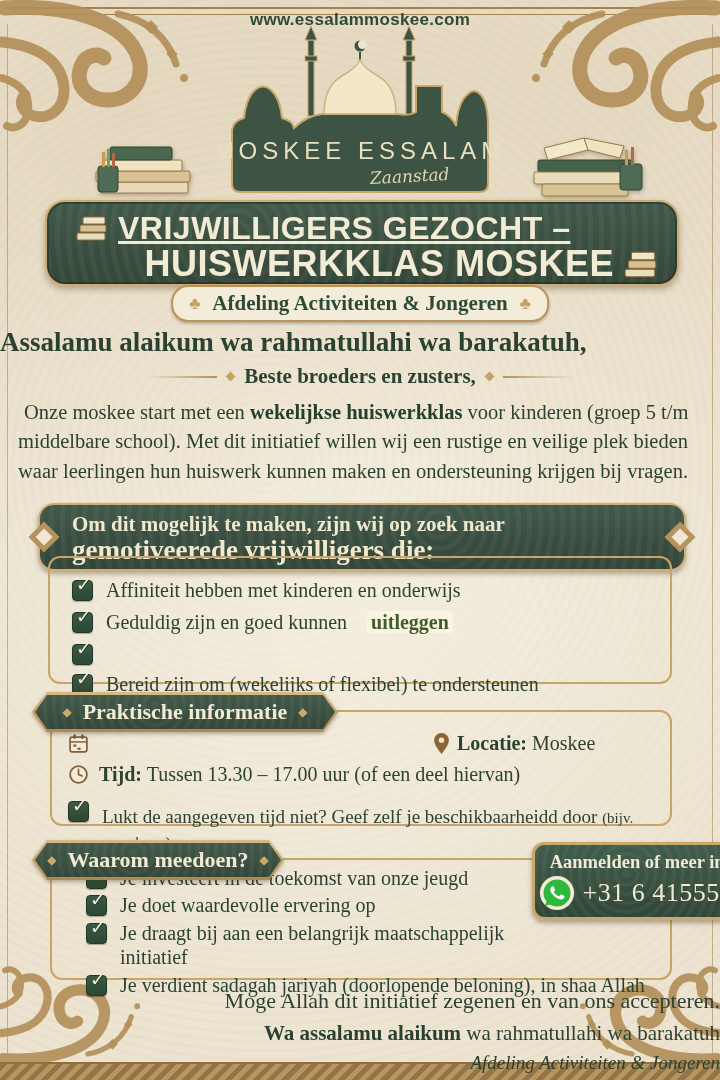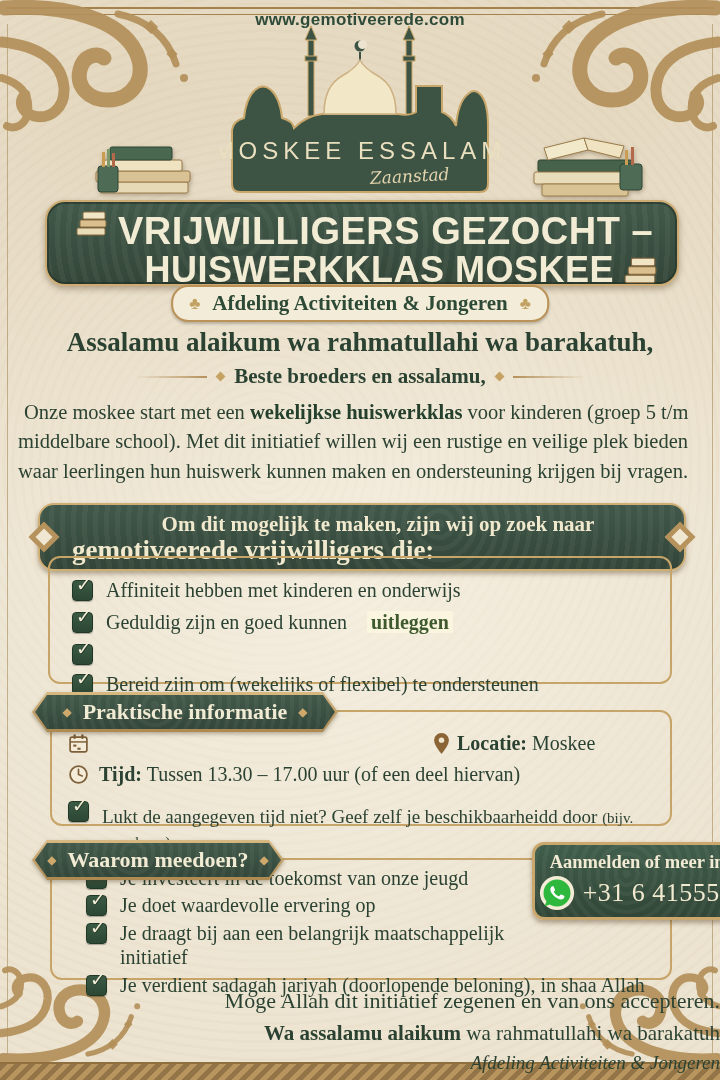--- a/index.html
+++ b/index.html
@@ -21,43 +21,43 @@
   
   .website{left:0;right:0;top:10px;text-align:center;font-family:"Liberation Sans",sans-serif;
     font-weight:bold;font-size:17px;color:#2e4a38;letter-spacing:.3px;}
   .logo{left:220px;top:26px;width:280px;height:170px;}
   .books{filter:drop-shadow(1px 2px 2px rgba(90,70,40,.35));}
   
   .titlebanner{left:45px;top:200px;width:630px;height:82px;border-radius:20px;
     background-image:repeating-radial-gradient(circle at 30% 40%, rgba(236,227,208,.05) 0 5px, transparent 5px 11px),linear-gradient(#41594a,#334639);
     border:2px solid #cdab72;box-shadow:0 3px 6px rgba(90,70,40,.4), inset 0 0 0 2px rgba(20,35,25,.45);
     color:#f3ecd4;font-family:"Liberation Sans",sans-serif;font-weight:bold;}
-  .titlebanner .l1{display:flex;align-items:flex-start;gap:9px;padding:8px 0 0 28px;font-size:38px;letter-spacing:.5px;}
+  .titlebanner .l1{display:flex;align-items:center;gap:9px;padding:8px 0 0 28px;font-size:32px;letter-spacing:.5px;text-decoration:underline;}
   .titlebanner .l2{display:flex;align-items:center;justify-content:flex-end;gap:9px;padding:0 18px 0 0;font-size:36px;letter-spacing:.5px;margin-top:-4px;}
   
   .pill{left:50%;top:285px;transform:translateX(-50%);height:33px;padding:0 16px;border-radius:17px;
     background:#f3ecd8;border:2px solid #bb9257;display:flex;align-items:center;gap:12px;
     box-shadow:0 2px 3px rgba(0,0,0,.22);white-space:nowrap;}
   .pill .txt{font-weight:bold;font-size:21px;color:#2d4a36;}
   .pill .club{color:#c2a263;font-size:17px;line-height:1;}
   
-  .greet{left:0;right:0;top:327px;text-align:center;font-weight:bold;font-size:27px;color:#2b4232;}
+  .greet{left:0;right:0;top:327px;text-align:left;font-weight:bold;font-size:27px;color:#2b4232;}
   .subgreet{left:0;right:0;top:364px;display:flex;align-items:center;justify-content:center;gap:10px;}
   .subgreet .txt{font-weight:bold;font-size:21px;color:#2b4232;}
   .subgreet .line{width:72px;height:2px;background:linear-gradient(90deg,transparent,#b5915c);}
   .subgreet .line.r{background:linear-gradient(90deg,#b5915c,transparent);}
   .subgreet .dot{width:7px;height:7px;background:#c5a163;transform:rotate(45deg);}
   
   .intro{left:18px;right:14px;top:398px;font-size:20.5px;line-height:1.43;color:#2b4232;text-indent:6px;}
   .intro b{color:#24402c;}
   
   .seek{left:38px;top:503px;width:644px;height:64px;border-radius:16px;
     background-image:repeating-radial-gradient(circle at 62% 30%, rgba(236,227,208,.05) 0 5px, transparent 5px 11px),linear-gradient(#40584a,#324538);
     border:2px solid #cfae74;box-shadow:0 3px 5px rgba(80,60,30,.4);color:#f1e9ce;}
-  .seek .s1{padding:7px 0 0 32px;font-weight:bold;font-size:21px;text-align:center;}
+  .seek .s1{padding:7px 0 0 32px;font-weight:bold;font-size:21px;}
   .seek .s2{padding:0 0 0 32px;font-weight:bold;font-size:27px;margin-top:-2px;}
   .sdiam{position:absolute;width:22px;height:22px;background:#b6925c;transform:rotate(45deg);top:50%;margin-top:-11px;}
   .sdiam::after{content:"";position:absolute;inset:5px;background:#efe7d1;}
   .sdiam.l{left:-7px;} .sdiam.r{right:-7px;}
   
   .box{border:2px solid #c7a468;border-radius:12px;}
   .reqbox{left:48px;top:556px;width:624px;height:128px;padding:20px 0 0 22px;box-sizing:border-box;}
   .row{display:flex;align-items:flex-start;gap:13px;margin-bottom:7px;}
   .cb{flex:0 0 auto;width:19px;height:19px;margin-top:2px;border-radius:4px;border:1px solid #223826;
     background:linear-gradient(#3b5a44,#2c4734);position:relative;box-shadow:0 1px 1px rgba(0,0,0,.3);}
@@ -142,21 +142,21 @@
       <use href="#cornerart"></use>
     </svg>
   <svg class="abs corner" style="left:-2px;bottom:14px;transform:scaleY(-1)" width="150" height="112" viewBox="0 0 200 150">
       <use href="#cornerart"></use>
     </svg>
   <svg class="abs corner" style="right:-2px;bottom:14px;transform:scale(-1,-1)" width="150" height="112" viewBox="0 0 200 150">
       <use href="#cornerart"></use>
     </svg>
   <div class="abs bottomband"></div>
 
-  <div class="abs website">www.gemotiveerede.com</div>
+  <div class="abs website">www.essalammoskee.com</div>
 
   <svg class="abs logo" viewBox="0 0 280 170">
 
     <g fill="#3d5444" stroke="#c9a76a" stroke-width="1">
       <rect x="88" y="14" width="6" height="76"></rect>
       <rect x="85" y="30" width="12" height="5"></rect>
       <path d="M85,14 L91,0 L97,14 Z"></path>
       <rect x="186" y="14" width="6" height="76"></rect>
       <rect x="183" y="30" width="12" height="5"></rect>
       <path d="M183,14 L189,0 L195,14 Z"></path>
@@ -209,21 +209,21 @@
   <div class="abs pill">
     <span class="club">♣</span>
     <span class="txt">Afdeling Activiteiten &amp; Jongeren</span>
     <span class="club">♣</span>
   </div>
 
   <div class="abs greet">Assalamu alaikum wa rahmatullahi wa barakatuh,</div>
   <div class="abs subgreet">
     <span class="line"></span>
     <span class="dot"></span>
-    <span class="txt">Beste broeders en assalamu,</span>
+    <span class="txt">Beste broeders en zusters,</span>
     <span class="dot"></span>
     <span class="line r"></span>
   </div>
 
   <div class="abs intro"><span>Onze moskee start met een </span><b>wekelijkse huiswerkklas</b><span> voor kinderen (groep 5 t/m middelbare school). Met dit initiatief willen wij een rustige en veilige plek bieden waar leerlingen hun huiswerk kunnen maken en ondersteuning krijgen bij vragen.</span></div>
 
   <div class="abs seek">
     <div class="sdiam l"></div>
     <div class="sdiam r"></div>
     <div class="s1">Om dit mogelijk te maken, zijn wij op zoek naar</div>

